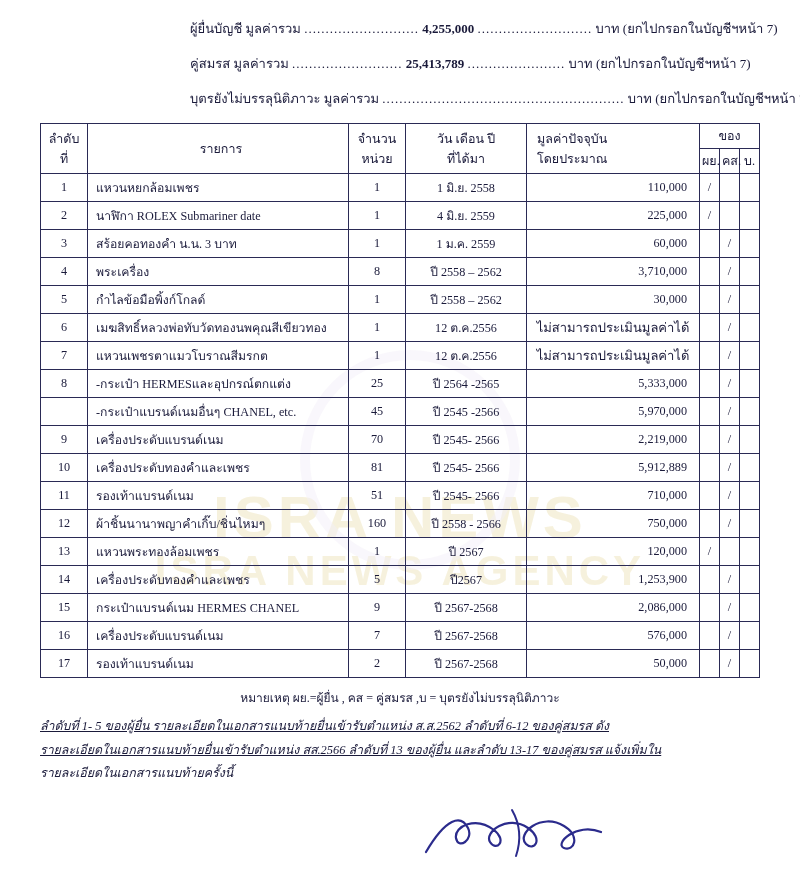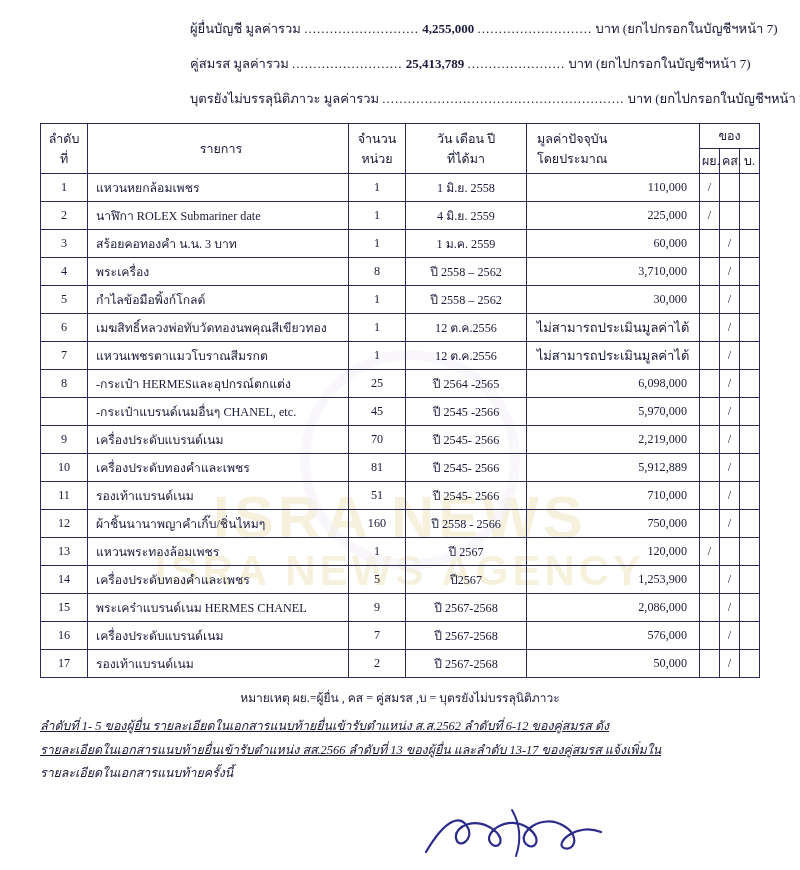--- a/index.html
+++ b/index.html
@@ -276,21 +276,21 @@
             <td class="col-value value-na">ไม่สามารถประเมินมูลค่าได้</td>
             <td class="col-mark"></td>
             <td class="col-mark">/</td>
             <td class="col-mark"></td>
           </tr>
           <tr class="row-h">
             <td class="col-no">8</td>
             <td class="col-item">-กระเป๋า HERMESและอุปกรณ์ตกแต่ง</td>
             <td class="col-qty">25</td>
             <td class="col-date">ปี 2564 -2565</td>
-            <td class="col-value">6,098,000</td>
+            <td class="col-value">5,333,000</td>
             <td class="col-mark"></td>
             <td class="col-mark">/</td>
             <td class="col-mark"></td>
           </tr>
           <tr class="row-h">
             <td class="col-no"></td>
             <td class="col-item">-กระเป๋าแบรนด์เนมอื่นๆ CHANEL, etc.</td>
             <td class="col-qty">45</td>
             <td class="col-date">ปี 2545 -2566</td>
             <td class="col-value">5,970,000</td>
@@ -353,21 +353,21 @@
             <td class="col-item">เครื่องประดับทองคำและเพชร</td>
             <td class="col-qty">5</td>
             <td class="col-date">ปี2567</td>
             <td class="col-value">1,253,900</td>
             <td class="col-mark"></td>
             <td class="col-mark">/</td>
             <td class="col-mark"></td>
           </tr>
           <tr class="row-h">
             <td class="col-no">15</td>
-            <td class="col-item">พระเคร๋าแบรนด์เนม HERMES CHANEL</td>
+            <td class="col-item">กระเป๋าแบรนด์เนม HERMES CHANEL</td>
             <td class="col-qty">9</td>
             <td class="col-date">ปี 2567-2568</td>
             <td class="col-value">2,086,000</td>
             <td class="col-mark"></td>
             <td class="col-mark">/</td>
             <td class="col-mark"></td>
           </tr>
           <tr class="row-h">
             <td class="col-no">16</td>
             <td class="col-item">เครื่องประดับแบรนด์เนม</td>

